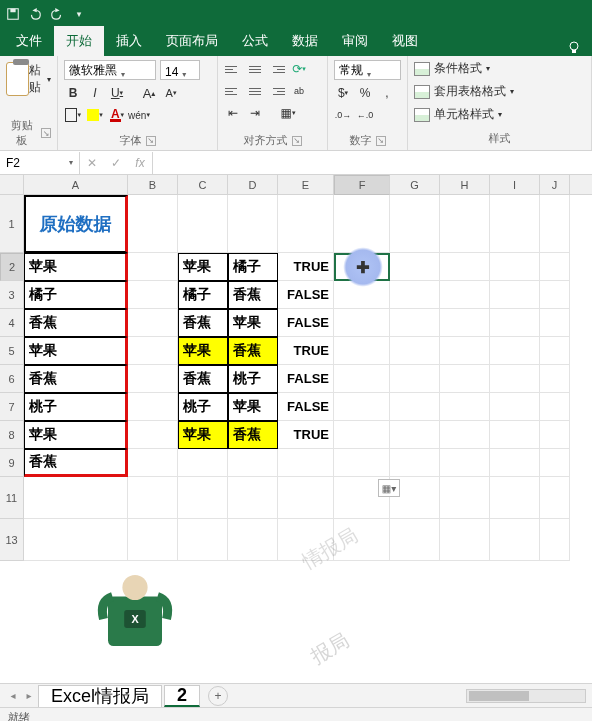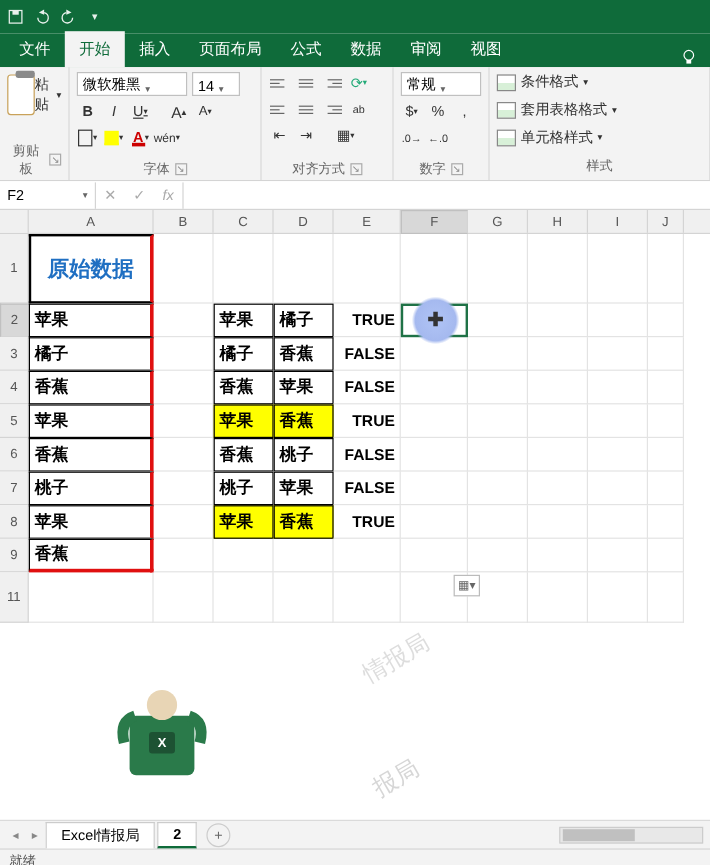--- a/index.html
+++ b/index.html
@@ -99,21 +99,21 @@
 .watermark2 { position:absolute; left:290px; top:620px; transform:rotate(-30deg); font-size:20px; color:rgba(120,120,120,0.3); pointer-events:none;}
 
 
 .hero { position:absolute; left:90px; top:370px; width:90px; height:90px;}
 .hero svg{width:100%;height:100%}
 
 
 .sheetbar { height:24px; border-top:1px solid #d4d4d4; background:#f3f3f3; display:flex; align-items:center; padding:0 6px; gap:2px;}
 .sheetnav { display:flex; gap:2px;}
 .sheetnav .sn{width:14px;height:14px;border:1px solid transparent;display:flex;align-items:center;justify-content:center;font-size:10px;color:#888;}
-.sheettab { height:22px; padding:0 12px; border:1px solid #ccc; border-bottom:none; background:#fff; display:flex; align-items:center; font-size:12px; margin-top:0;}
+.sheettab { height:22px; padding:0 12px; border:1px solid #ccc; border-bottom:none; background:#fff; display:flex; align-items:center; font-size:18px; margin-top:0;}
 .sheettab.active { border-bottom:2px solid #0f6b3a; font-weight:bold;}
 .addsheet { width:20px; height:20px; border:1px solid #ccc; border-radius:50%; display:flex; align-items:center; justify-content:center; font-size:12px; color:#666; margin-left:6px;}
 .hscroll { margin-left:auto; width:120px; height:14px; background:#e8e8e8; border:1px solid #ccc; position:relative;}
 .hscroll .thumb{position:absolute;left:2px;top:1px;height:10px;width:60px;background:#c0c0c0;}
 
 .statusbar { height:20px; background:#f3f3f3; border-top:1px solid #d4d4d4; display:flex; align-items:center; padding:0 8px; font-size:11px; color:#555;}
 </style>
 </head>
 <body>
 
@@ -493,20 +493,33 @@
           <div class="cell cB"></div>
           <div class="cell cC"></div>
           <div class="cell cD"></div>
           <div class="cell cE"></div>
           <div class="cell cF"></div>
           <div class="cell cG"></div>
           <div class="cell cH"></div>
           <div class="cell cI"></div>
           <div class="cell cJ"></div>
         </div>
+        <div class="gridrow" style="height: 42px;">
+          <div class="rowhead">13</div>
+          <div class="cell cA"></div>
+          <div class="cell cB"></div>
+          <div class="cell cC"></div>
+          <div class="cell cD"></div>
+          <div class="cell cE"></div>
+          <div class="cell cF"></div>
+          <div class="cell cG"></div>
+          <div class="cell cH"></div>
+          <div class="cell cI"></div>
+          <div class="cell cJ"></div>
+        </div>
       </div>
 
     <div class="active-cell" style="left:334px; top:58px; width:56px; height:28px;"></div>
     <div class="cursor-spot" style="left:343px; top:52px;">✚</div>
     <div class="paste-opts" style="left:378px; top:284px;">▦▾</div>
     <div class="watermark">情报局</div>
 
     <div class="hero">
       <svg viewBox="0 0 100 100">
         <rect x="20" y="35" width="60" height="55" rx="6" fill="#2a7a4a"></rect>

